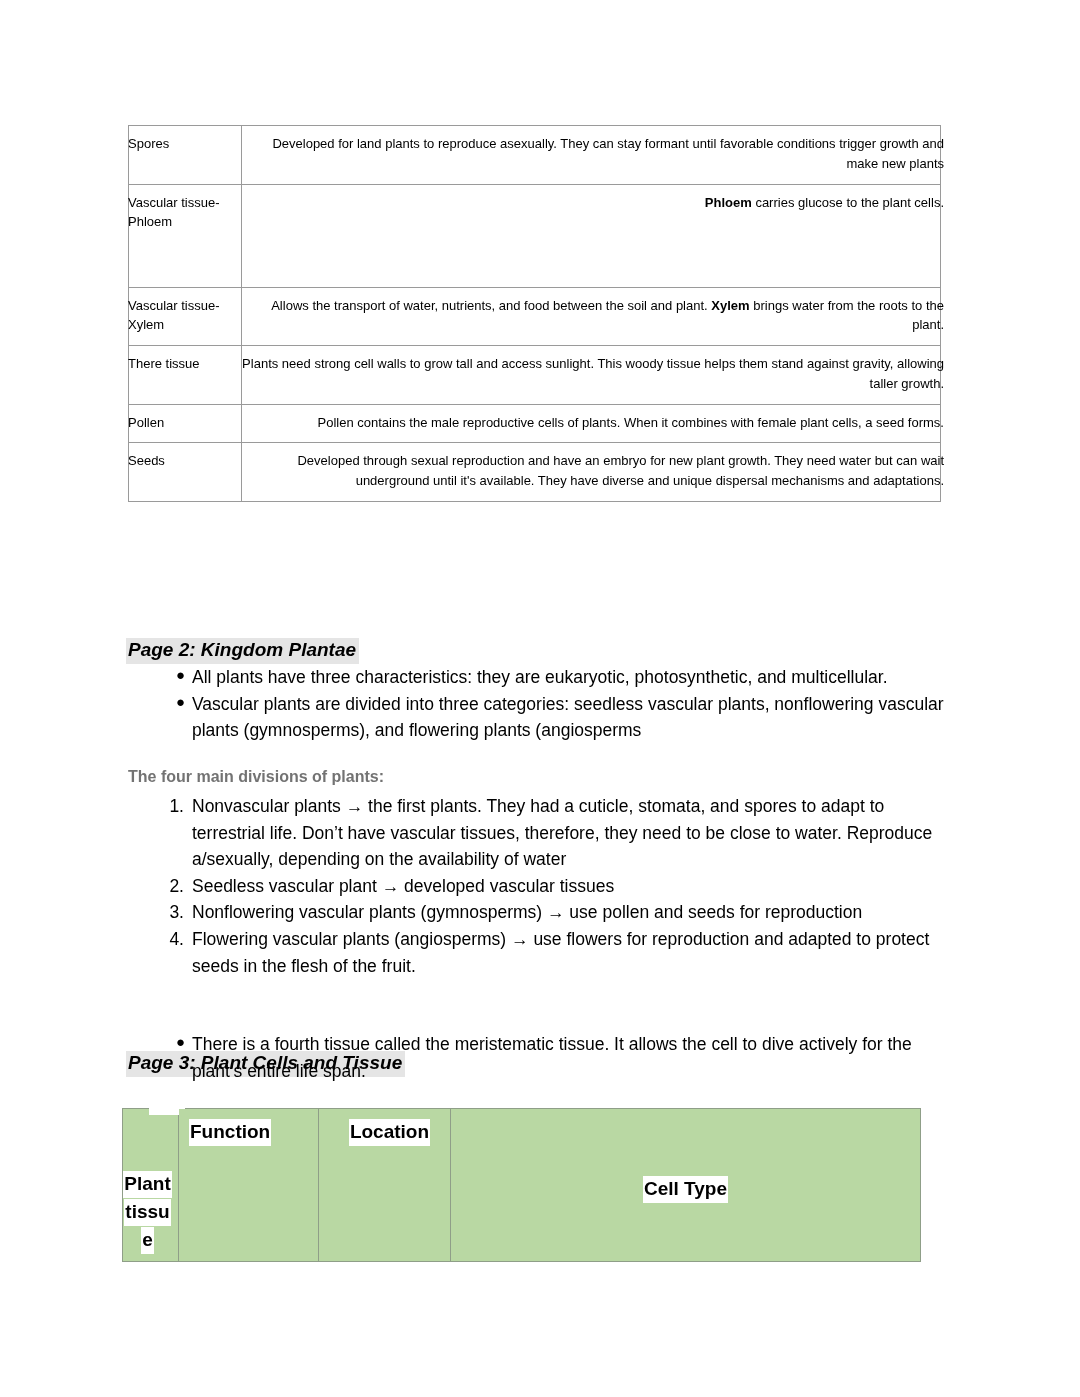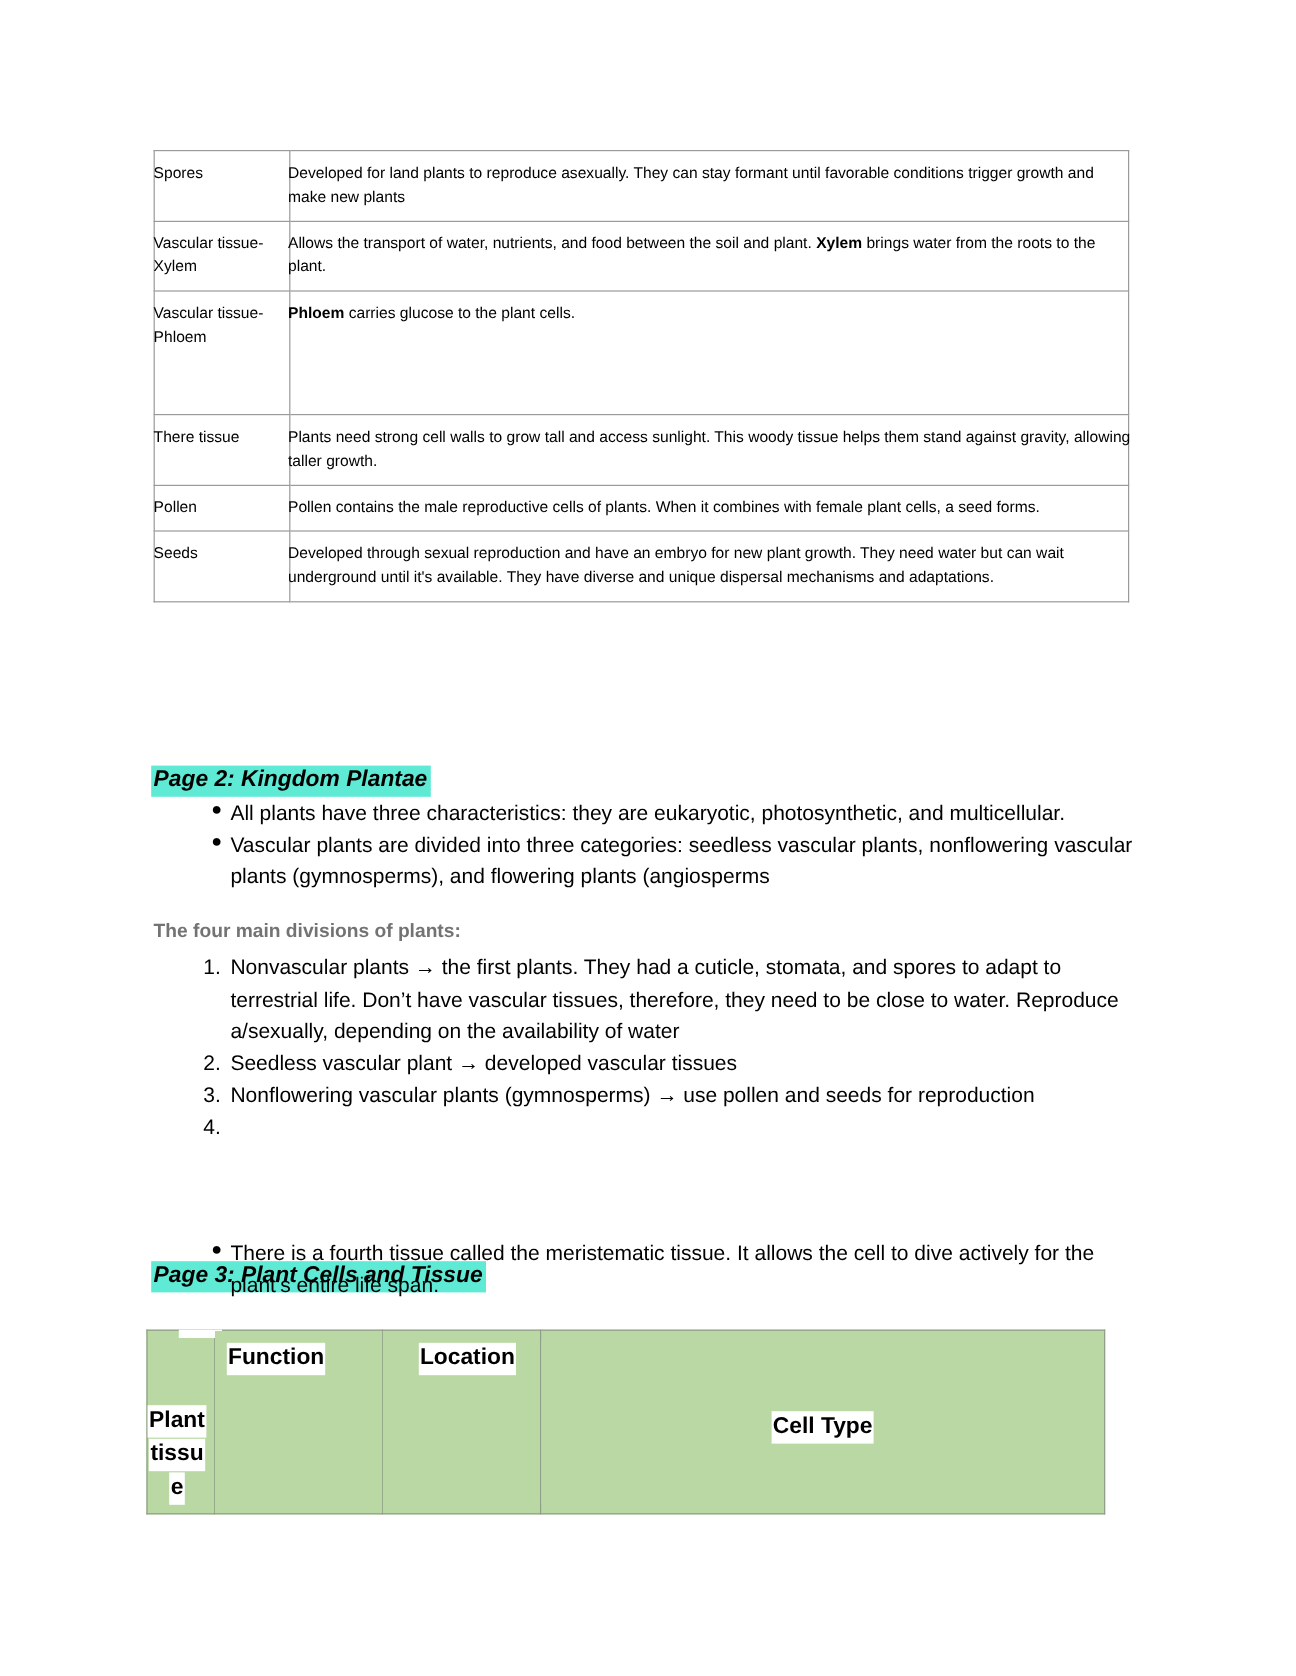--- a/index.html
+++ b/index.html
@@ -32,39 +32,40 @@
     font-size: 13px;
     line-height: 1.52;
     overflow: visible;
     white-space: normal;
   }
   .defs-table td.term {
     width: 100px;
   }
   .defs-table td.desc {
     width: 686px;
+    text-align: right;
   }
   
   .clip-left {
     display: block;
     margin-left: -7px;
   }
   .defs-table td.desc .clip-left {
     margin-left: -8px;
     margin-right: -10px;
   }
   .defs-table b { font-weight: bold; }
 
   
   .heading-hl {
     position: absolute;
     font-size: 19px;
     font-weight: bold;
     font-style: italic;
-    background: #5eead4;
+    background: #e5e5e5;
     color: #000;
     padding: 1px 3px 2px 2px;
     line-height: 1.2;
     white-space: nowrap;
   }
   .heading-green {
     position: absolute;
     font-size: 16px;
     font-weight: bold;
     color: #737373;
@@ -157,37 +158,37 @@
   <tbody>
       <tr>
     <td class="term">
           <span class="clip-left">Spores</span>
         </td>
     <td class="desc">
           <span class="clip-left">Developed for land plants to reproduce asexually. They can stay formant until favorable conditions trigger growth and make new plants</span>
         </td>
   </tr>
   <tr>
-    <td class="term">
-          <span class="clip-left">Vascular tissue- Xylem</span>
-        </td>
-    <td class="desc">
-          <span class="clip-left"><span>Allows the transport of water, nutrients, and food between the soil and plant. </span><b>Xylem</b><span> brings water from the roots to the plant.</span></span>
-        </td>
-  </tr>
-  <tr>
     <td class="term" style="height:84px">
           <span class="clip-left">Vascular tissue- Phloem</span>
         </td>
     <td class="desc">
           <span class="clip-left"><span></span><b>Phloem</b><span> carries glucose to the plant cells.</span></span>
         </td>
   </tr>
   <tr>
     <td class="term">
+          <span class="clip-left">Vascular tissue- Xylem</span>
+        </td>
+    <td class="desc">
+          <span class="clip-left"><span>Allows the transport of water, nutrients, and food between the soil and plant. </span><b>Xylem</b><span> brings water from the roots to the plant.</span></span>
+        </td>
+  </tr>
+  <tr>
+    <td class="term">
           <span class="clip-left">There tissue</span>
         </td>
     <td class="desc">
           <span class="clip-left">Plants need strong cell walls to grow tall and access sunlight. This woody tissue helps them stand against gravity, allowing taller growth.</span>
         </td>
   </tr>
   <tr>
     <td class="term">
           <span class="clip-left">Pollen</span>
         </td>
@@ -229,20 +230,21 @@
   <div class="li">
     <span class="marker">2.</span>
     <span>Seedless vascular plant → developed vascular tissues</span>
   </div>
   <div class="li">
     <span class="marker">3.</span>
     <span>Nonflowering vascular plants (gymnosperms) → use pollen and seeds for reproduction</span>
   </div>
   <div class="li">
     <span class="marker">4.</span>
+    <span>Flowering vascular plants (angiosperms) → use flowers for reproduction and adapted to protect seeds in the flesh of the fruit.</span>
   </div>
 </div>
 
 <div class="heading-hl" style="left:126px; top:1006px;margin-top:45px;">Page 3: Plant Cells and Tissue</div>
 
 <div class="blk" style="left:150px; top:1031px; width:800px;">
   <div class="li">
     <span class="marker bullet">●</span>
     <span>There is a fourth tissue called the meristematic tissue. It allows the cell to dive actively for the plant’s entire life span.</span>
   </div>

